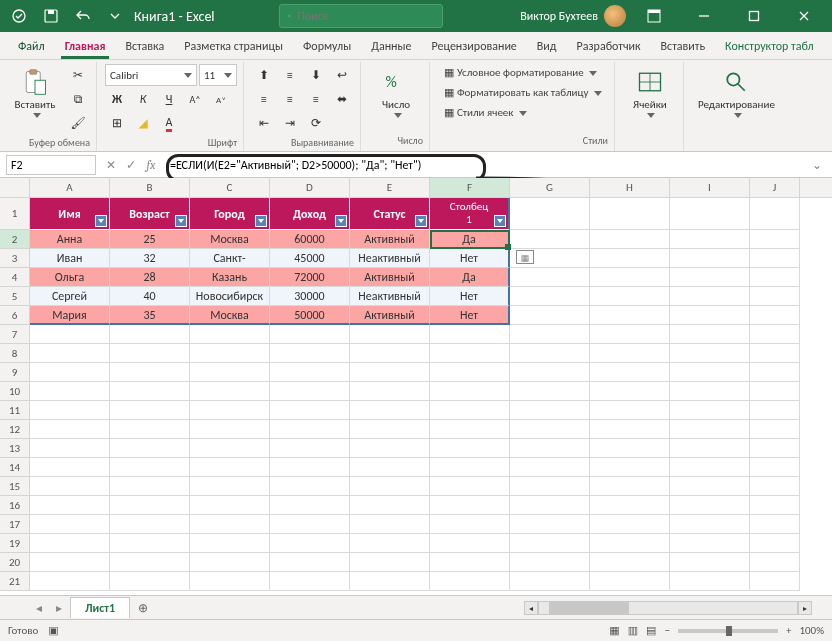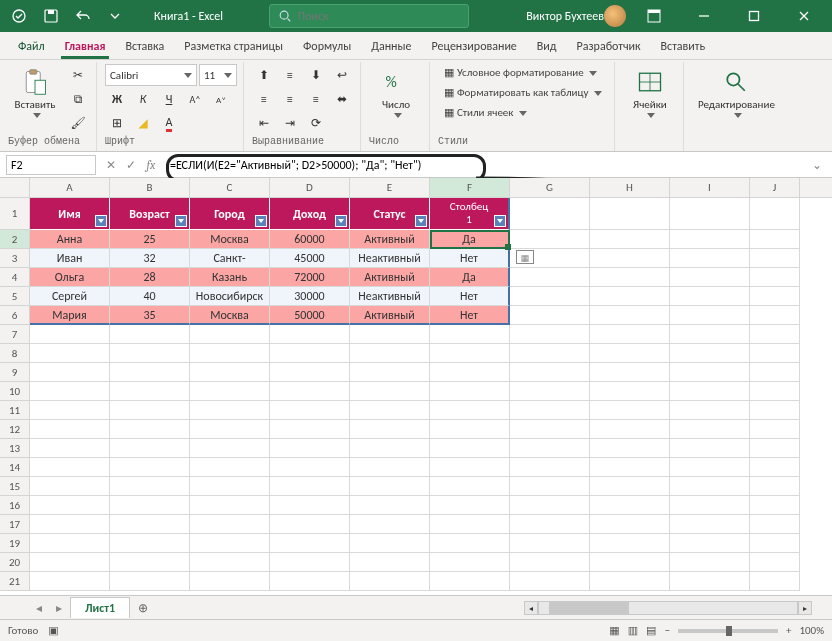--- a/index.html
+++ b/index.html
@@ -2,36 +2,36 @@
 <html><head>
 <meta charset="utf-8">
 <style>
 *{box-sizing:border-box;margin:0;padding:0;font-family:"Segoe UI",Calibri,Arial,sans-serif;}
 body{background:#fff;width:832px;height:641px;overflow:hidden;font-size:12px;color:#333;}
 .titlebar{height:32px;background:#217346;display:flex;align-items:center;color:#fff;padding:0 6px;}
 .titlebar .left,.titlebar .right{display:flex;align-items:center;gap:6px;}
 .titlebar .mid{flex:1;display:flex;align-items:center;justify-content:center;}
 .tb-icon{width:26px;height:26px;display:flex;align-items:center;justify-content:center;cursor:pointer;}
 .tb-icon svg{width:16px;height:16px;}
-.search{display:flex;align-items:center;background:#2e8b57;border:1px solid #4aa06f;border-radius:3px;height:24px;width:200px;padding:0 8px;color:#cde;gap:6px;}
+.search{display:flex;align-items:center;background:#2e8b57;border:1px solid #4aa06f;border-radius:3px;height:24px;width:164px;padding:0 8px;color:#cde;gap:6px;}
 .search input{background:transparent;border:none;outline:none;color:#fff;font-size:12px;flex:1;}
-.app-title{font-size:12px;color:#fff;margin-left:20px;}
-.user{display:flex;align-items:center;font-size:12px;color:#fff;margin-left:12px;}
+.app-title{font-size:14px;color:#fff;margin-left:0;}
+.user{display:flex;align-items:center;gap:6px;font-size:12px;color:#fff;margin-left:12px;}
 .avatar{width:22px;height:22px;border-radius:50%;background:radial-gradient(circle at 40% 40%,#f4c17a,#b67b3d);}
 .winbtn{width:44px;height:32px;display:flex;align-items:center;justify-content:center;cursor:pointer;}
 .ribbon-tabs{height:28px;background:#f3f2f1;display:flex;align-items:flex-end;padding:0 8px;border-bottom:1px solid #d4d4d4;}
 .rtab{padding:4px 10px 6px;font-size:12px;color:#444;cursor:pointer;position:relative;}
 .rtab.file{color:#14532d;}
 .rtab.active{color:#be185d;font-weight:600;}
 .rtab.active::after{content:"";position:absolute;left:6px;right:6px;bottom:0;height:3px;background:#217346;}
 .rtab.ctx{color:#217346;}
 .ribbon{height:92px;background:#f3f2f1;border-bottom:1px solid #c8c8c8;display:flex;padding:2px 6px 0;gap:6px;overflow:hidden;}
 .group{display:flex;flex-direction:column;border-right:1px solid #dcdcdc;padding:2px 6px 2px 2px;}
 .group-body{flex:1;display:flex;align-items:flex-start;gap:4px;}
-.group-label{font-size:10px;color:#666;text-align:left;padding:2px 0;font-family:Liberation Mono, monospace;}
+.group-label{font-size:10px;color:#666;text-align:right;padding:2px 0;}
 .btn-s{width:24px;height:22px;display:flex;align-items:center;justify-content:center;border:1px solid transparent;cursor:pointer;}
 .vstack{display:flex;flex-direction:column;gap:2px;}
 .hstack{display:flex;gap:2px;align-items:center;}
 .bigbtn{display:flex;flex-direction:column;align-items:center;justify-content:center;padding:4px 6px;cursor:pointer;gap:2px;font-size:11px;min-width:54px;}
 .bigbtn svg{width:28px;height:28px;}
 .font-combo{height:22px;border:1px solid #c8c8c8;background:#fff;font-size:11px;padding:2px 4px;display:flex;align-items:center;justify-content:space-between;cursor:pointer;}
 .chev{width:0;height:0;border-left:4px solid transparent;border-right:4px solid transparent;border-top:5px solid #666;margin-left:3px;}
 .namebox-row{height:26px;display:flex;align-items:center;border-bottom:1px solid #c8c8c8;padding:2px 6px;gap:6px;}
 .namebox{width:90px;height:20px;border:1px solid #c8c8c8;padding:1px 4px;font-size:12px;background:#fff;}
 .fx-tools{display:flex;gap:2px;align-items:center;color:#888;}
@@ -147,20 +147,21 @@
   <div class="rtab file">Файл</div>
   <div class="rtab active">Главная</div>
   <div class="rtab">Вставка</div>
   <div class="rtab">Разметка страницы</div>
   <div class="rtab">Формулы</div>
   <div class="rtab">Данные</div>
   <div class="rtab">Рецензирование</div>
   <div class="rtab">Вид</div>
   <div class="rtab">Разработчик</div>
   <div class="rtab">Вставить</div>
+  <div class="rtab ctx">Конструктор табл</div>
 </div>
 
 <div class="ribbon">
   <div class="group">
     <div class="group-body">
       <div class="bigbtn">
         <svg viewBox="0 0 32 32">
             <rect x="6" y="4" width="16" height="24" rx="2" fill="#fff" stroke="#888"></rect>
             <rect x="10" y="2" width="8" height="5" rx="1" fill="#c49b63" stroke="#888"></rect>
             <rect x="16" y="14" width="12" height="16" fill="#fff" stroke="#1e7a44"></rect>

